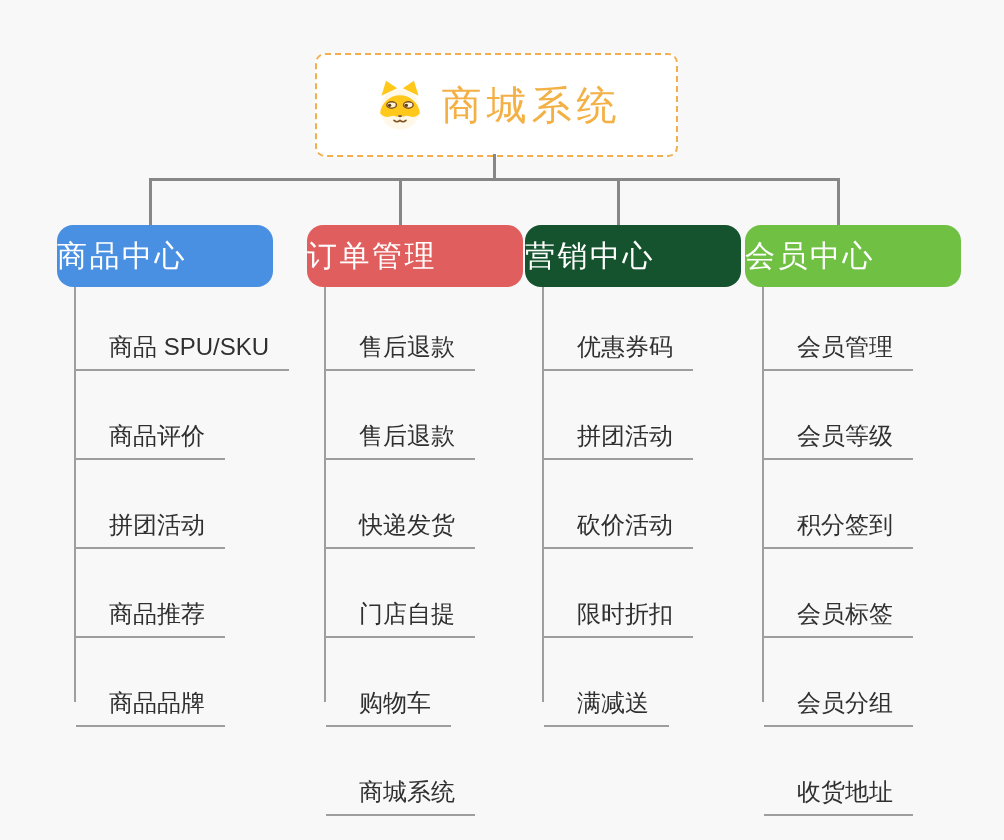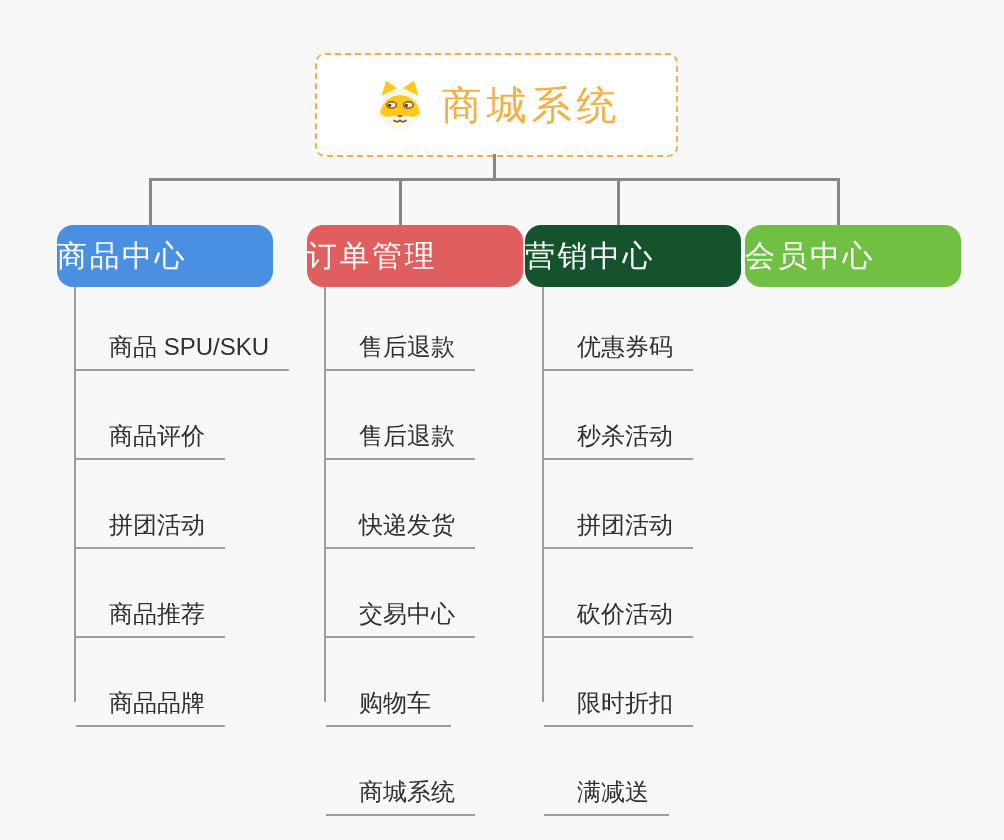--- a/index.html
+++ b/index.html
@@ -163,21 +163,21 @@
 
     <div class="child-row">
       <span class="child-label">售后退款</span>
     </div>
 
     <div class="child-row">
       <span class="child-label">快递发货</span>
     </div>
 
     <div class="child-row">
-      <span class="child-label">交易中心</span>
+      <span class="child-label">门店自提</span>
     </div>
 
     <div class="child-row">
       <span class="child-label">购物车</span>
     </div>
 
     <div class="child-row">
       <span class="child-label">商城系统</span>
     </div>
   </div>
@@ -185,23 +185,20 @@
 
     <div class="branch branch-2">
       <div class="branch-header" style="background: #14532d;">
         <span class="branch-label">营销中心</span>
       </div>
       <div class="children">
     <div class="child-row">
       <span class="child-label">优惠券码</span>
     </div>
 
-    <div class="child-row">
-      <span class="child-label">秒杀活动</span>
-    </div>
 
     <div class="child-row">
       <span class="child-label">拼团活动</span>
     </div>
 
     <div class="child-row">
       <span class="child-label">砍价活动</span>
     </div>
 
     <div class="child-row">
@@ -211,16 +208,41 @@
     <div class="child-row">
       <span class="child-label">满减送</span>
     </div>
   </div>
     </div>
 
     <div class="branch branch-3">
       <div class="branch-header" style="background: rgb(112, 192, 67);">
         <span class="branch-label">会员中心</span>
       </div>
+      <div class="children">
+    <div class="child-row">
+      <span class="child-label">会员管理</span>
+    </div>
+
+    <div class="child-row">
+      <span class="child-label">会员等级</span>
+    </div>
+
+    <div class="child-row">
+      <span class="child-label">积分签到</span>
+    </div>
+
+    <div class="child-row">
+      <span class="child-label">会员标签</span>
+    </div>
+
+    <div class="child-row">
+      <span class="child-label">会员分组</span>
+    </div>
+
+    <div class="child-row">
+      <span class="child-label">收货地址</span>
+    </div>
+  </div>
     </div>
   </div>
 
 </div>
 
 </body></html>

